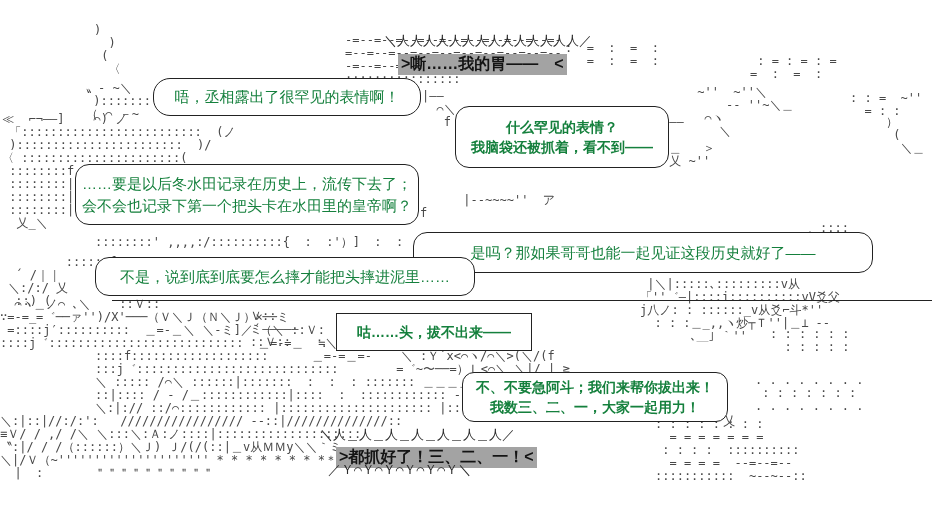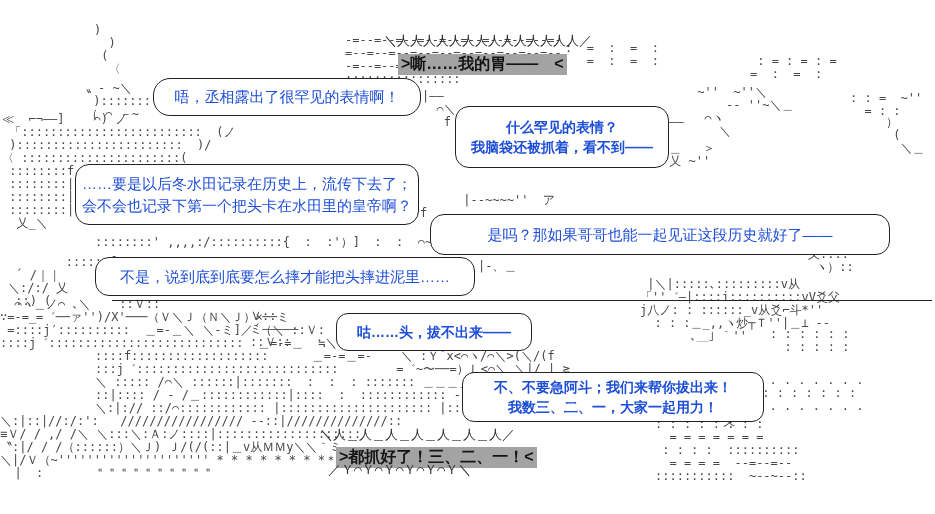--- a/index.html
+++ b/index.html
@@ -5,29 +5,29 @@
   html,body{margin:0;padding:0;background:#fff;}
   .scene{position:relative;width:935px;height:514px;background:#ffffff;overflow:hidden;
          font-family:"Liberation Sans",sans-serif;color:#1a1a1a;}
   
   .aa{position:absolute;margin:0;white-space:pre;color:#474747;
       font:12px/13px "DejaVu Sans Mono",monospace;}
   .burst{color:#2b2b2b;font:13px/14px "DejaVu Sans Mono",monospace;}
   
   .bubble{position:absolute;background:#fff;border:1.5px solid #222;border-radius:14px;
           display:flex;align-items:center;justify-content:center;box-sizing:border-box;}
-  .btext{white-space:pre-line;text-align:center;font-size:15px;line-height:1.45;color:#1d4ed8;}
+  .btext{white-space:pre-line;text-align:center;font-size:15px;line-height:1.45;color:#15803d;}
   .small .btext{font-size:14px;font-weight:bold;}
   .b1{left:153px;top:78px;width:268px;height:38px;border-radius:17px;}
   .b2{left:455px;top:106px;width:214px;height:62px;}
   .b3{left:75px;top:164px;width:344px;height:61px;}
-  .b4{left:413px;top:214px;width:460px;height:41px;margin-left:17px;}
+  .b4{left:413px;top:232px;width:460px;height:41px;}
   .b5{left:95px;top:257px;width:380px;height:39px;}
-  .b6{left:336px;top:313px;width:196px;height:38px;border-radius:12px;border-width:1px;}
-  .b7{left:462px;top:372px;width:302px;height:50px;border-radius:12px;}
+  .b6{left:336px;top:313px;width:196px;height:38px;border-radius:0;border-width:1px;}
+  .b7{left:462px;top:372px;width:266px;height:50px;border-radius:12px;}
   
   .shout-text{position:absolute;font-size:16px;font-weight:bold;color:#141414;
               background:#a3a3a3;padding:0 3px;white-space:pre;}
   .s1{left:398px;top:54px;}
   .s2{left:336px;top:447px;}
   .bu1{left:384px;top:34px;}
   .bu2t{left:320px;top:428px;}
   .bu2b{left:328px;top:463px;}
   
   .t1{left:345px;top:34px;}  .t2{left:94px;top:24px;}   .f1{left:450px;top:60px;}

